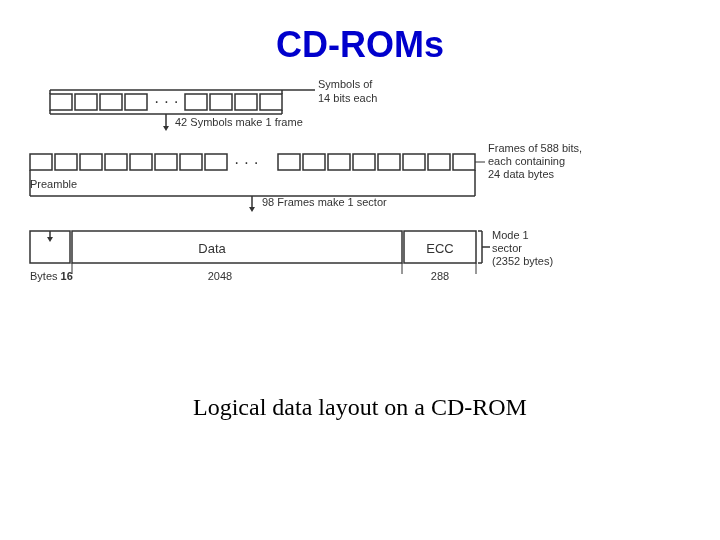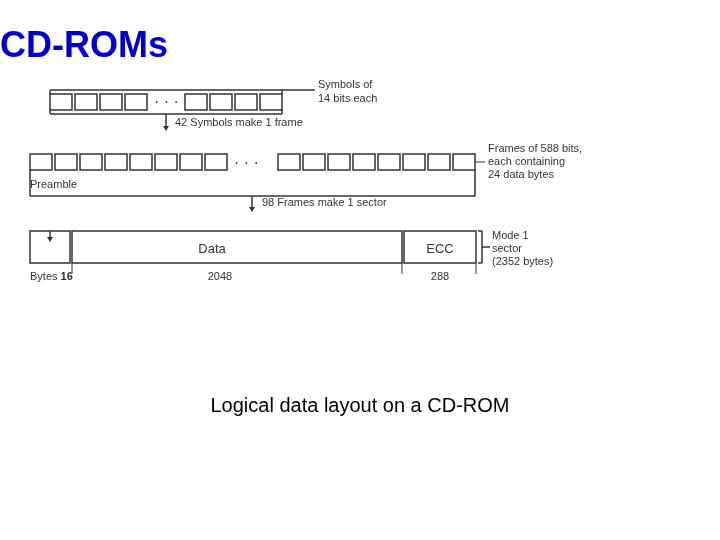--- a/index.html
+++ b/index.html
@@ -5,31 +5,33 @@
     * { margin: 0; padding: 0; box-sizing: border-box; }
     body {
       width: 720px;
       height: 540px;
       background: #ffffff;
       font-family: Arial, sans-serif;
       overflow: hidden;
       position: relative;
     }
     .page-title {
+      text-align: center;
       font-size: 36px;
       font-weight: bold;
       color: #0000cc;
       padding-top: 24px;
       padding-bottom: 10px;
     }
     .caption-bottom {
       text-align: center;
-      font-size: 20px;
+      font-size: 24px;
       color: #000;
       margin-top: 8px;
+      font-family: Liberation Serif, serif;
     }
     text {
       font-family: Arial, sans-serif;
     }
   </style>
 </head>
 <body>
 
 <div class="page-title">CD-ROMs</div>
 

